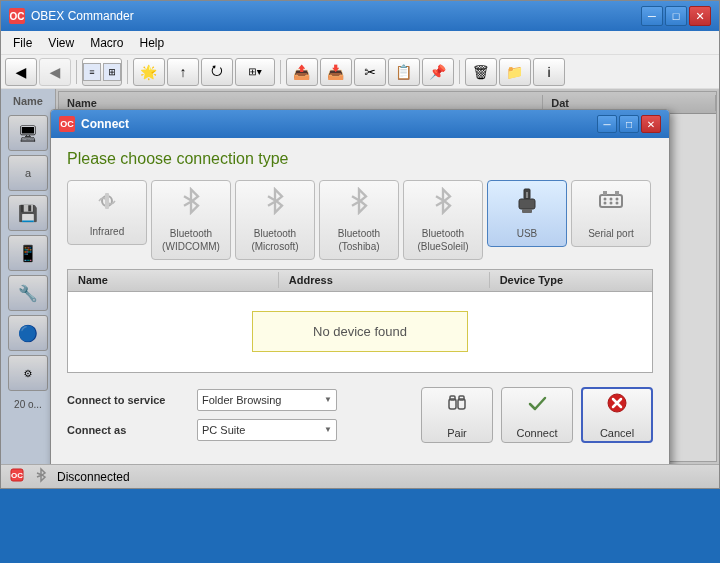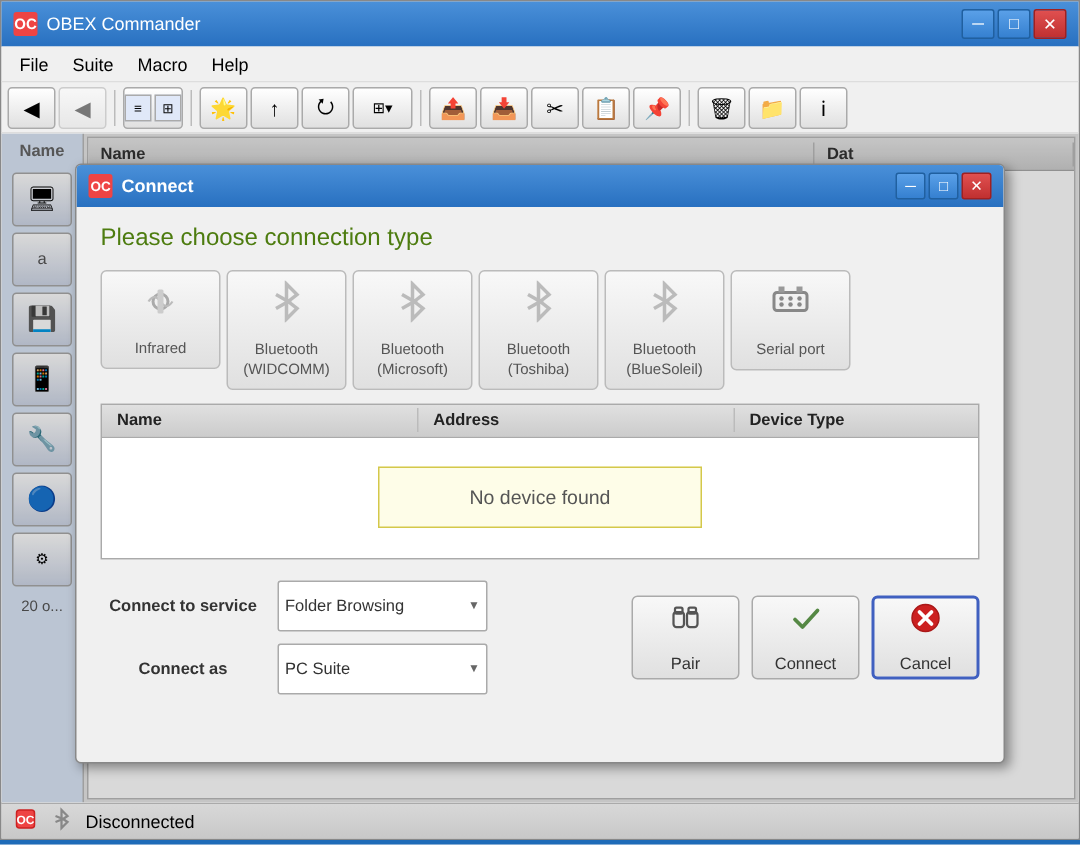--- a/index.html
+++ b/index.html
@@ -8,21 +8,21 @@
       font-size: 12px;
       background: #1e6bb8;
       width: 720px;
       height: 563px;
       overflow: hidden;
     }
 
     
     .main-window {
       width: 720px;
-      height: 560px;
+      height: 489px;
       background: #f0f0f0;
       border: 1px solid #888;
       display: flex;
       flex-direction: column;
     }
 
     
     .title-bar {
       background: linear-gradient(to bottom, #4a90d9, #2870c0);
       height: 30px;
@@ -361,37 +361,36 @@
     }
     .bottom-left {
       flex: 1;
       display: flex;
       flex-direction: column;
       gap: 8px;
     }
     .form-row {
       display: flex;
       align-items: center;
-      gap: 8px;
-      text-align: center;
+      gap: 20px;
     }
     .form-label {
       font-size: 11px;
       color: #333;
       width: 110px;
       font-weight: bold;
     }
     .form-select {
       display: flex;
       align-items: center;
       background: white;
       border: 1px solid #aaa;
       border-radius: 2px;
       height: 22px;
-      padding: 16px 4px;
+      padding: 0 4px;
       font-size: 11px;
       color: #333;
       min-width: 140px;
       cursor: pointer;
       justify-content: space-between;
     }
     .select-arrow {
       font-size: 8px;
       color: #666;
     }
@@ -436,21 +435,21 @@
     <span class="title-bar-title">OBEX Commander</span>
     <div class="title-bar-controls">
       <div class="title-btn">─</div>
       <div class="title-btn">□</div>
       <div class="title-btn close-btn">✕</div>
     </div>
   </div>
 
   <div class="menu-bar">
     <div class="menu-item">File</div>
-    <div class="menu-item">Suite</div>
+    <div class="menu-item">View</div>
     <div class="menu-item">Macro</div>
     <div class="menu-item">Help</div>
   </div>
 
   <div class="toolbar">
     <div class="toolbar-btn">◀</div>
     <div class="toolbar-btn" style="opacity:0.5">◀</div>
     <div class="toolbar-sep"></div>
     <div class="toolbar-btn" style="font-size:11px; width:40px; display:flex; gap:2px;">
       <div style="width:18px;height:18px;background:#e0e8f8;border:1px solid #aaa;display:flex;align-items:center;justify-content:center; font-size:9px;">≡</div>
@@ -560,20 +559,31 @@
             <div class="conn-type-btn">
               <div class="conn-icon bluetooth">
                 <svg width="28" height="28" viewBox="0 0 24 24">
                   <path d="M12 2 L12 22 L18 16 L13 12 L18 8 Z" fill="none" stroke="#bbb" stroke-width="2"></path>
                   <path d="M6 8 L13 12 L6 16" fill="none" stroke="#bbb" stroke-width="2"></path>
                 </svg>
               </div>
               <span>Bluetooth (BlueSoleil)</span>
             </div>
 
+            <div class="conn-type-btn active">
+              <div class="conn-icon usb">
+                <svg width="28" height="28" viewBox="0 0 28 28">
+                  <rect x="11" y="2" width="6" height="10" rx="1" fill="#444" stroke="#333" stroke-width="1"></rect>
+                  <rect x="6" y="12" width="16" height="10" rx="2" fill="#555" stroke="#333" stroke-width="1"></rect>
+                  <rect x="9" y="22" width="10" height="4" rx="1" fill="#666"></rect>
+                  <rect x="13" y="5" width="2" height="6" fill="#888"></rect>
+                </svg>
+              </div>
+              <span>USB</span>
+            </div>
 
             <div class="conn-type-btn">
               <div class="conn-icon serial">
                 <svg width="28" height="28" viewBox="0 0 28 28">
                   <rect x="3" y="8" width="22" height="12" rx="2" fill="none" stroke="#888" stroke-width="2"></rect>
                   <circle cx="8" cy="12" r="1.5" fill="#888"></circle>
                   <circle cx="14" cy="12" r="1.5" fill="#888"></circle>
                   <circle cx="20" cy="12" r="1.5" fill="#888"></circle>
                   <circle cx="8" cy="16" r="1.5" fill="#888"></circle>
                   <circle cx="14" cy="16" r="1.5" fill="#888"></circle>

